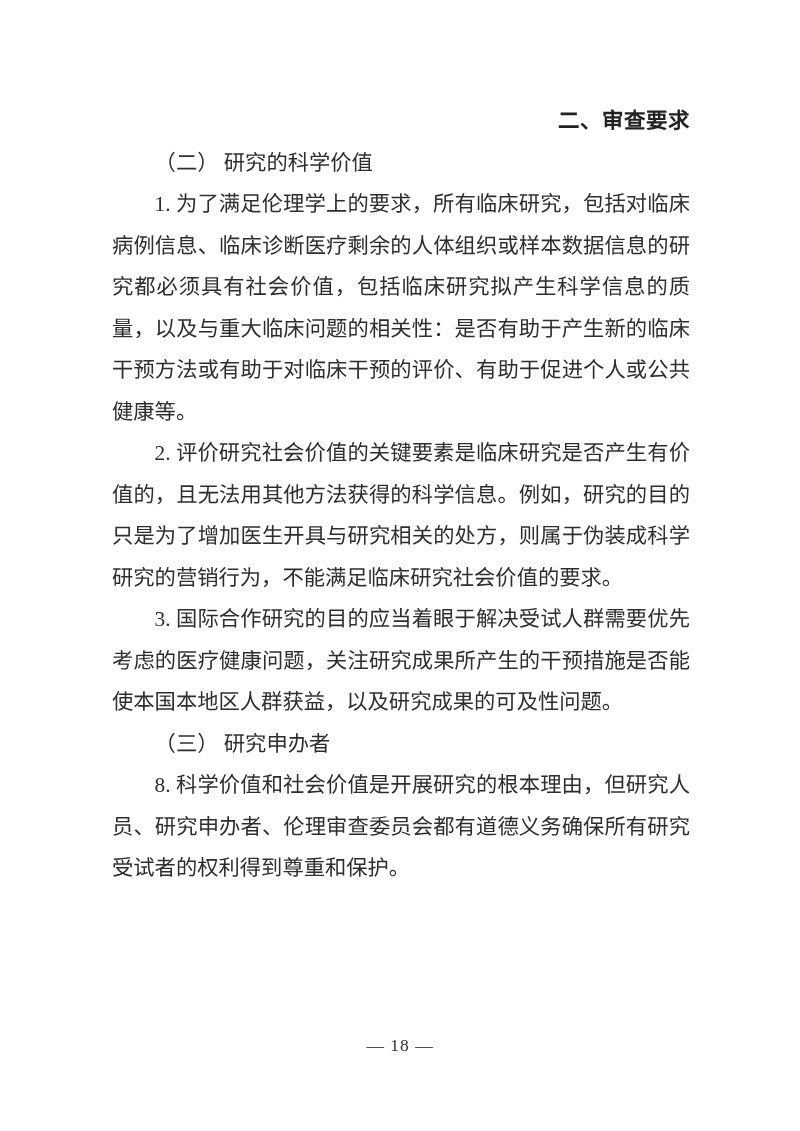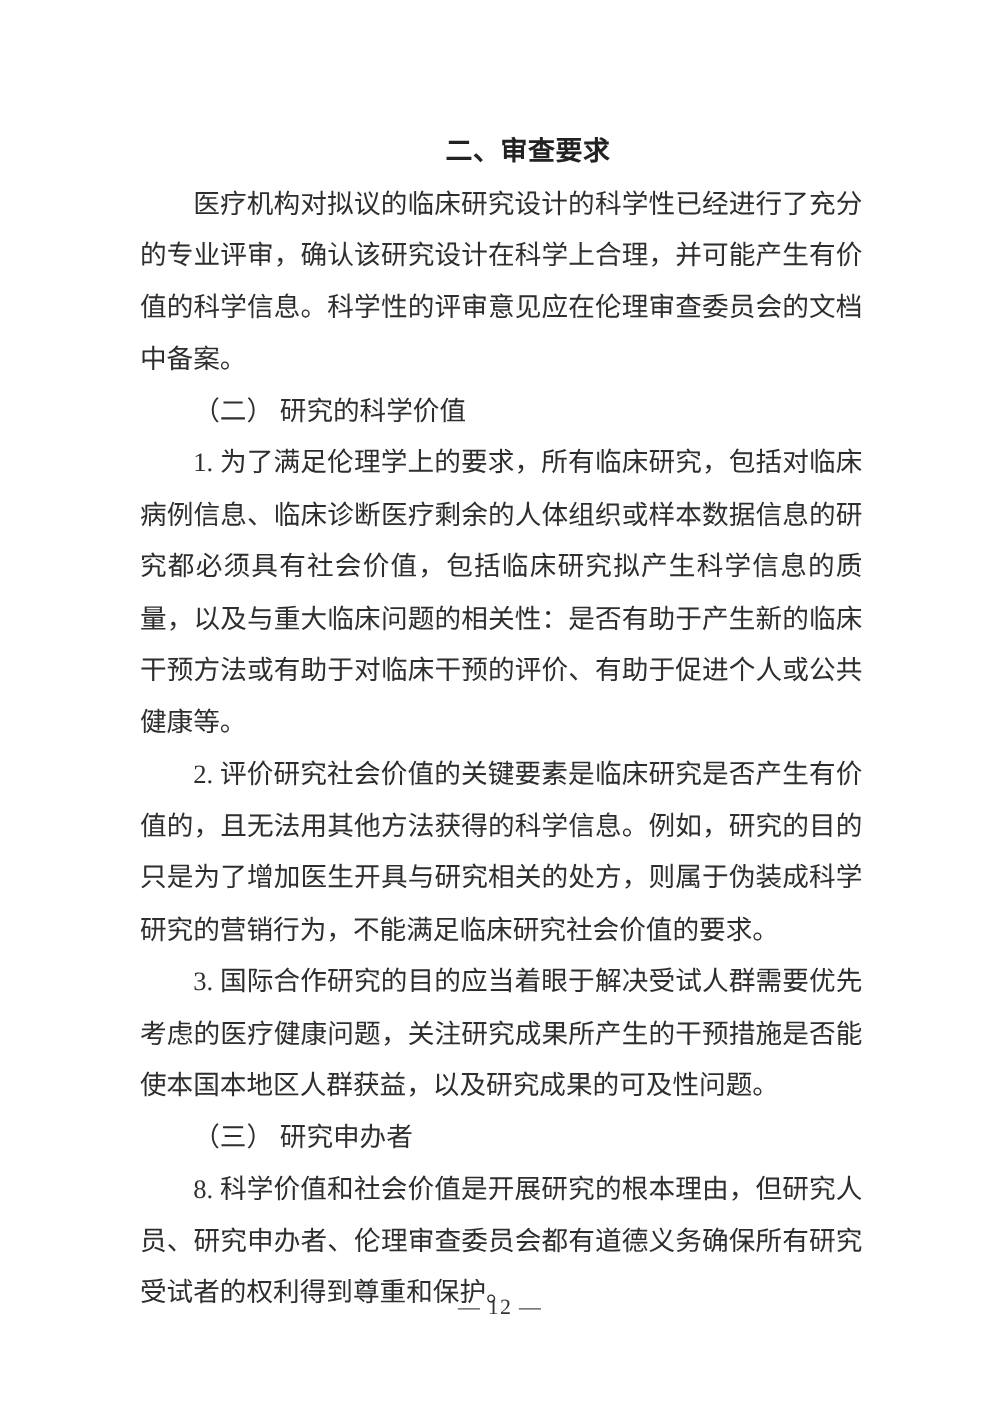--- a/index.html
+++ b/index.html
@@ -31,21 +31,21 @@
   }
   .doc-heading {
     margin: 0;
     font-family: "Liberation Sans", "DejaVu Sans", sans-serif;
     font-weight: bold;
     font-size: 21.5px;
     line-height: 41.5px;
     text-indent: 2em;
     color: #222222;
     letter-spacing: 0.5px;
-    text-align: center;
+    text-align: right;
   }
   .sub-heading {
     margin: 0;
     text-indent: 2em;
     text-align: left;
     font-size: 21.3px;
     line-height: 41.5px;
   }
   .para {
     margin: 0;
@@ -69,31 +69,30 @@
 </head>
 <body>
 
 <div class="sheet">
 
   <div class="content">
 
     <h1 class="doc-heading">二、审查要求</h1>
 
 
-    <p class="para">医疗机构对拟议的临床研究设计的科学性已经进行了充分的专业评审，确认该研究设计在科学上合理，并可能产生有价值的科学信息。科学性的评审意见应在伦理审查委员会的文档中备案。</p>
 
     <p class="sub-heading">（二） 研究的科学价值</p>
 
     <p class="para">1. 为了满足伦理学上的要求，所有临床研究，包括对临床病例信息、临床诊断医疗剩余的人体组织或样本数据信息的研究都必须具有社会价值，包括临床研究拟产生科学信息的质量，以及与重大临床问题的相关性：是否有助于产生新的临床干预方法或有助于对临床干预的评价、有助于促进个人或公共健康等。</p>
 
     <p class="para">2. 评价研究社会价值的关键要素是临床研究是否产生有价值的，且无法用其他方法获得的科学信息。例如，研究的目的只是为了增加医生开具与研究相关的处方，则属于伪装成科学研究的营销行为，不能满足临床研究社会价值的要求。</p>
 
     <p class="para">3. 国际合作研究的目的应当着眼于解决受试人群需要优先考虑的医疗健康问题，关注研究成果所产生的干预措施是否能使本国本地区人群获益，以及研究成果的可及性问题。</p>
 
     <p class="sub-heading">（三） 研究申办者</p>
 
     <p class="para">8. 科学价值和社会价值是开展研究的根本理由，但研究人员、研究申办者、伦理审查委员会都有道德义务确保所有研究受试者的权利得到尊重和保护。</p>
 
   </div>
 
-  <div class="page-footer">— 12 —</div>
+  <div class="page-footer">— 18 —</div>
 
 </div>
 
 </body></html>

